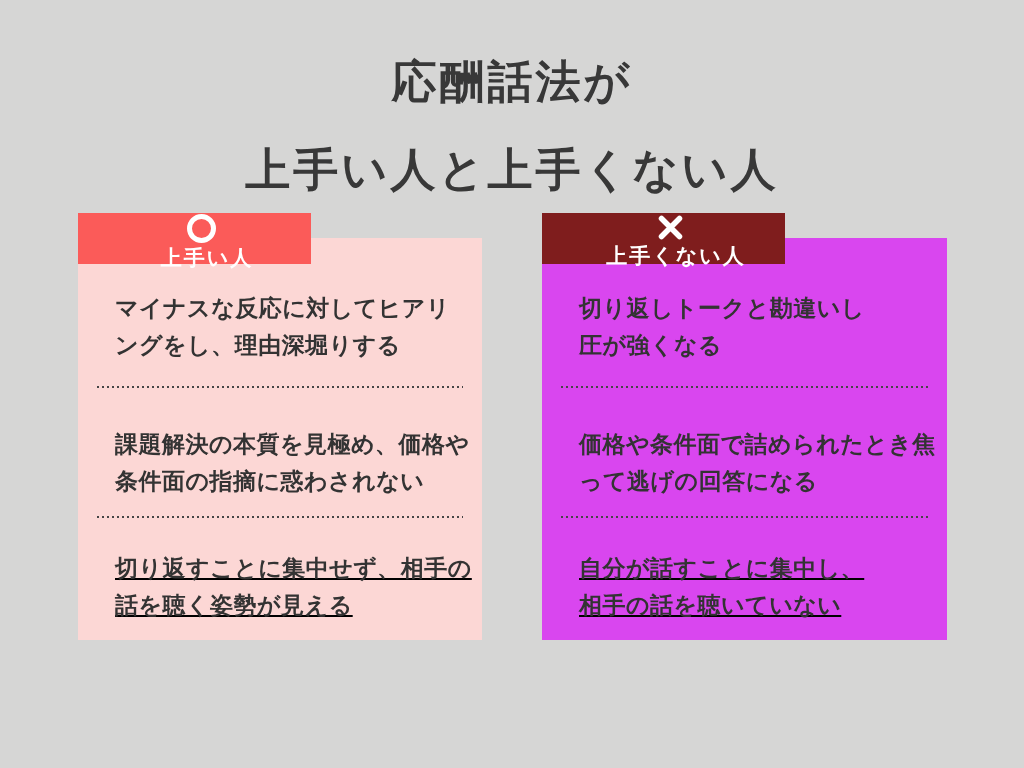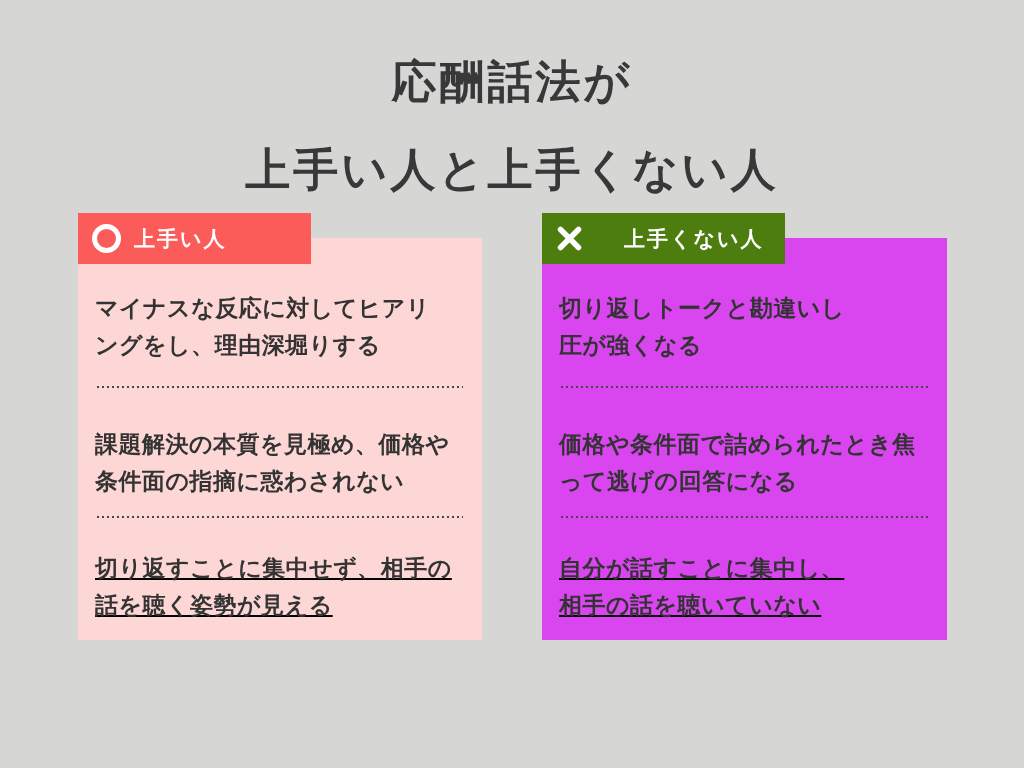--- a/index.html
+++ b/index.html
@@ -24,39 +24,41 @@
   .card { position: absolute; top: 0; left: 0; }
   .card .tab {
     position: absolute;
     top: 213px;
     height: 51px;
     display: flex;
     align-items: center;
     padding-left: 13px;
     color: #ffffff;
     z-index: 2;
+    flex-direction: column;
   }
   .card .tab .tab-label {
     font-size: 21px;
     font-weight: bold;
     letter-spacing: 2px;
     margin-left: 12px;
     white-space: nowrap;
   }
   .card .icon-wrap { display: flex; align-items: center; }
   .card .body {
     position: absolute;
     top: 238px;
     height: 402px;
     z-index: 1;
     padding: 0 17px;
   }
   .section {
     display: flex;
     align-items: center;
+    margin-left: 20px;
   }
   .section .item-text {
     font-size: 23px;
     font-weight: bold;
     color: #333333;
     line-height: 37px;
     white-space: pre;
     letter-spacing: 0.5px;
   }
   .section-1 { height: 148px; padding-top: 30px; }
@@ -101,21 +103,21 @@
     </div>
     <div class="divider"></div>
     <div class="section section-3">
       <p class="item-text">切り返すことに集中せず、相手の
 話を聴く姿勢が見える</p>
     </div>
   </div>
 </div>
 
 <div class="card card-bad">
-  <div class="tab" style="background-color: #4d7c0f; gap: 28px;">
+  <div class="tab" style="background-color: #7f1d1d;">
     <span class="icon-wrap">
       <svg width="29" height="29" viewBox="0 0 29 29">
         <path d="M5.5 5.5 L23.5 23.5 M23.5 5.5 L5.5 23.5" fill="none" stroke="#ffffff" stroke-width="5.5" stroke-linecap="round"></path>
       </svg>
     </span>
     <span class="tab-label">上手くない人</span>
   </div>
   <div class="body" style="background-color: #d946ef;">
     <div class="section section-1">
       <p class="item-text">切り返しトークと勘違いし

